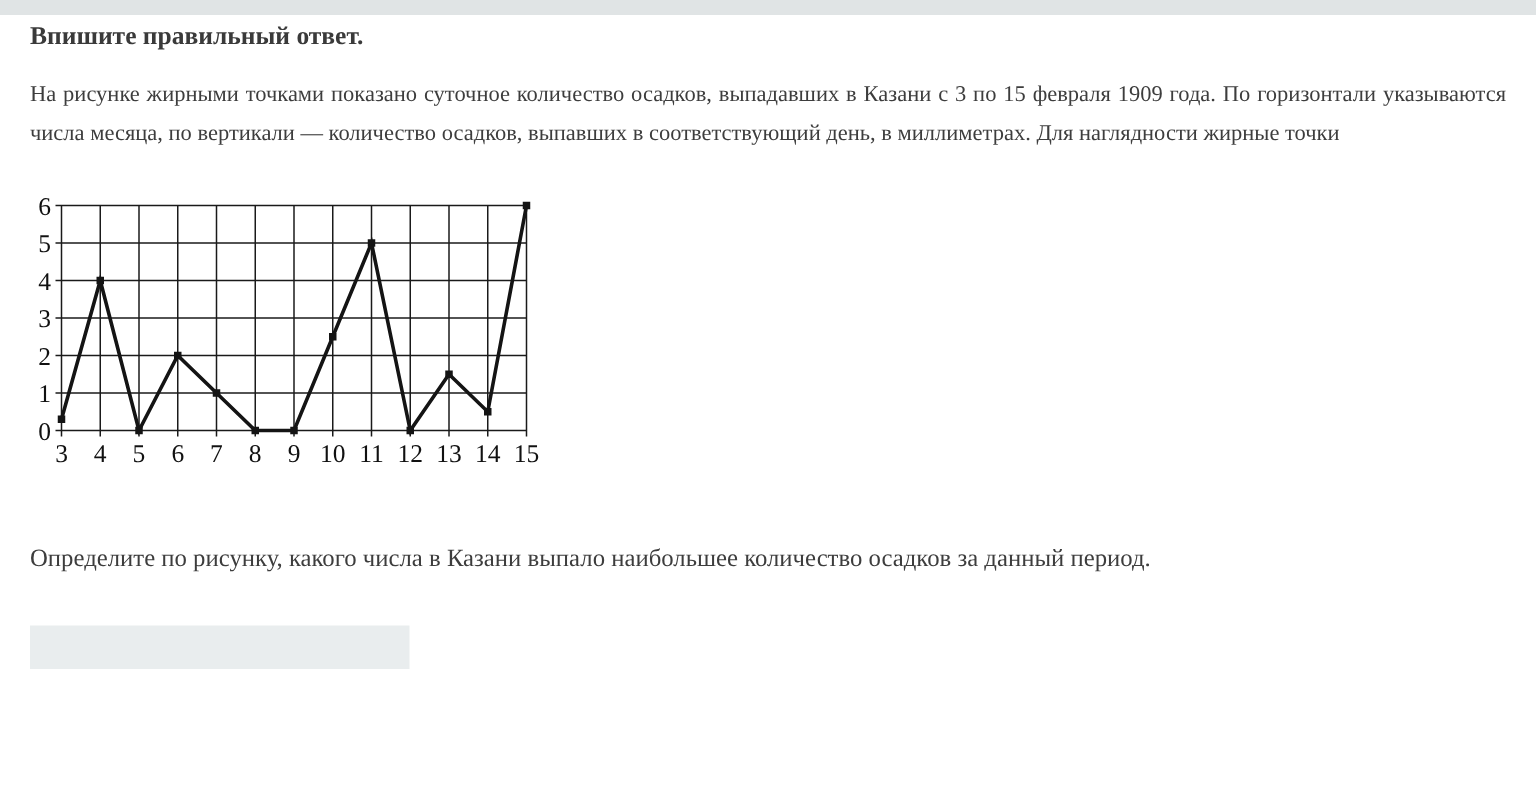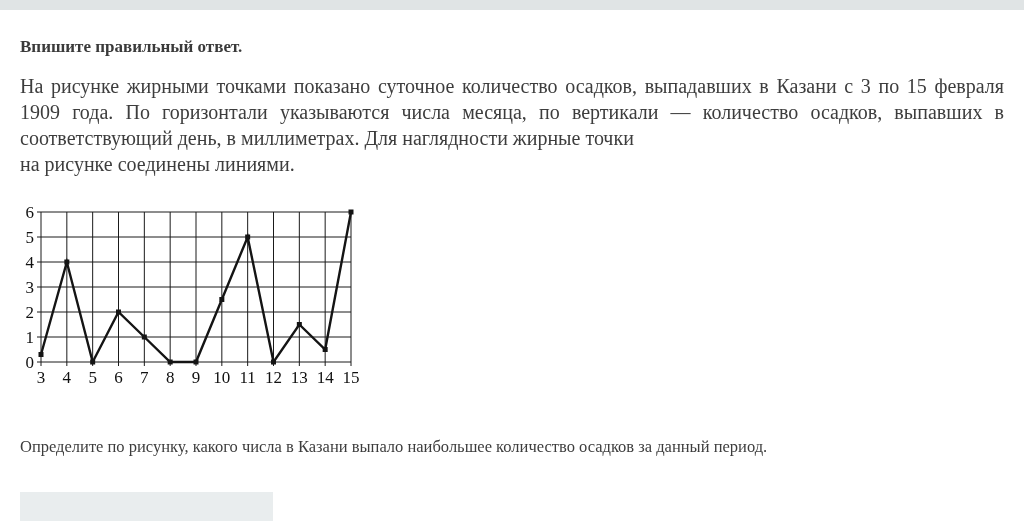--- a/index.html
+++ b/index.html
@@ -15,29 +15,29 @@
   }
   .topbar {
     width: 100%;
     height: 10px;
     background: #e0e4e5;
   }
   .content {
     padding: 0 20px;
   }
   .heading {
-    margin-top: 27px;
+    margin-top: 4px;
     font-size: 17px;
     font-weight: bold;
     line-height: 20px;
     color: #3a3a3a;
   }
   .intro {
     margin-top: 16px;
-    font-size: 20px;
+    font-size: 15px;
     line-height: 26px;
     text-align: justify;
     color: #3d3d3d;
   }
   .chart-wrap {
     margin-top: 25px;
     width: 346px;
     height: 186px;
   }
   .chart-wrap svg { display: block; }
@@ -69,21 +69,21 @@
 </style>
 </head>
 <body>
 
 <div class="page">
   <div class="topbar"></div>
 
   <div class="content">
     <div class="heading">Впишите правильный ответ.</div>
 
-    <p class="intro"><span>На рисунке жирными точками показано суточное количество осадков, выпадавших в Казани с 3 по 15 февраля 1909 года. По горизонтали указываются числа месяца, по вертикали — количество осадков, выпавших в соответствующий день, в миллиметрах. Для наглядности жирные точки</span><br><span>на рисунке соединены линиями.</span></p>
+    <p class="intro"><span>На рисунке жирными точками показано суточное количество осадков, выпадавших в Казани с 3 по 15 февраля 1909 года. По горизонтали указываются числа месяца, по вертикали — количество осадков, выпавших в соответствующий день, в миллиметрах. Для наглядности жирные точки</span><br></p>
 
     <div class="chart-wrap">
       <svg width="346" height="186" viewBox="0 0 346 186">
           <line x1="21" y1="10" x2="21" y2="164" stroke="#1a1a1a" stroke-width="1"></line>
           <text x="21" y="181" text-anchor="middle" class="tick">3</text>
           <line x1="46.83333333333333" y1="10" x2="46.83333333333333" y2="164" stroke="#1a1a1a" stroke-width="1"></line>
           <text x="46.83333333333333" y="181" text-anchor="middle" class="tick">4</text>
           <line x1="72.66666666666666" y1="10" x2="72.66666666666666" y2="164" stroke="#1a1a1a" stroke-width="1"></line>
           <text x="72.66666666666666" y="181" text-anchor="middle" class="tick">5</text>
           <line x1="98.5" y1="10" x2="98.5" y2="164" stroke="#1a1a1a" stroke-width="1"></line>

